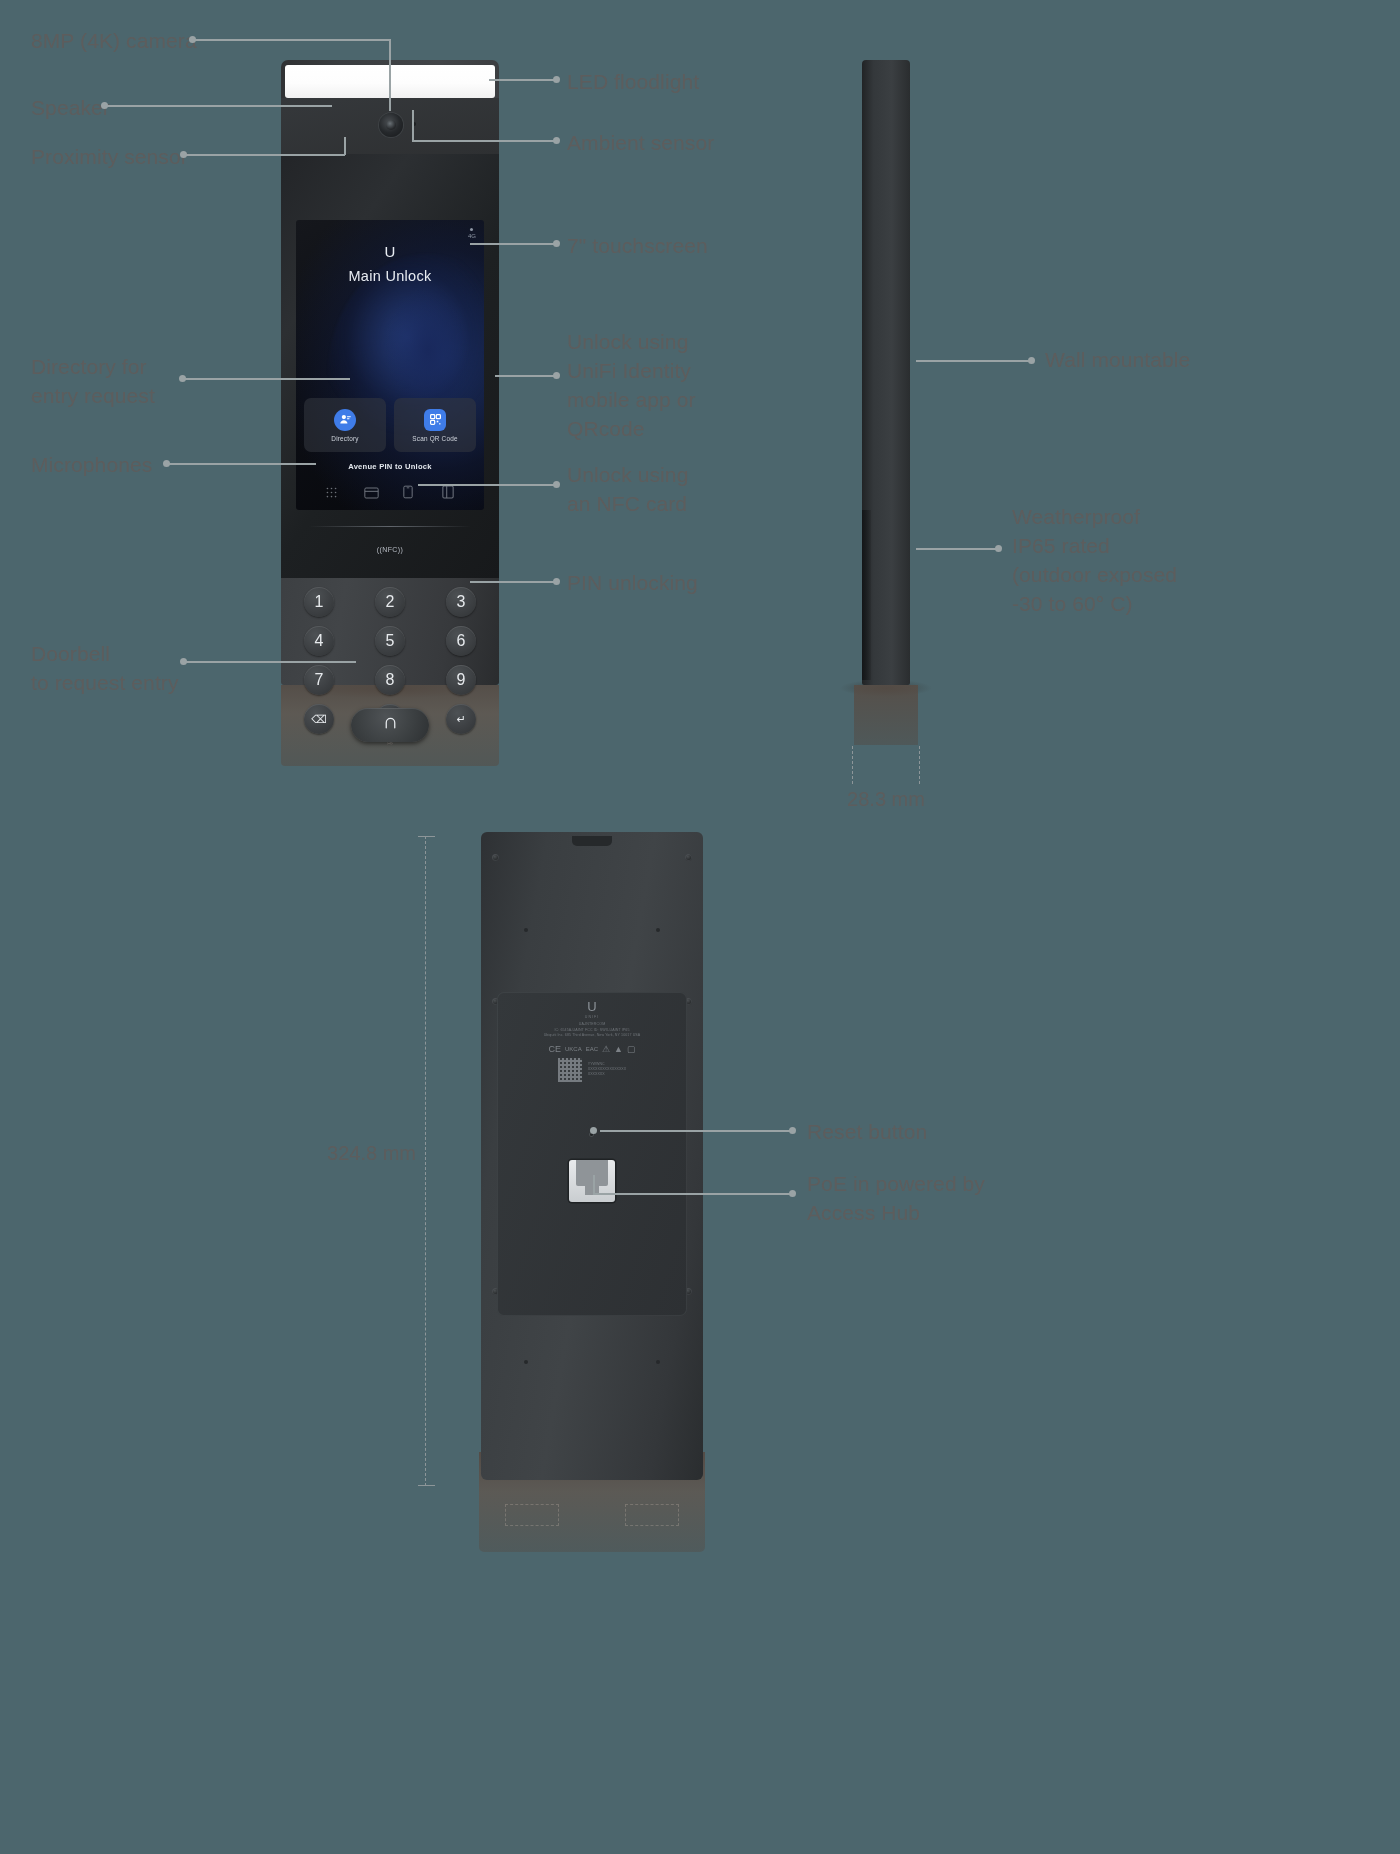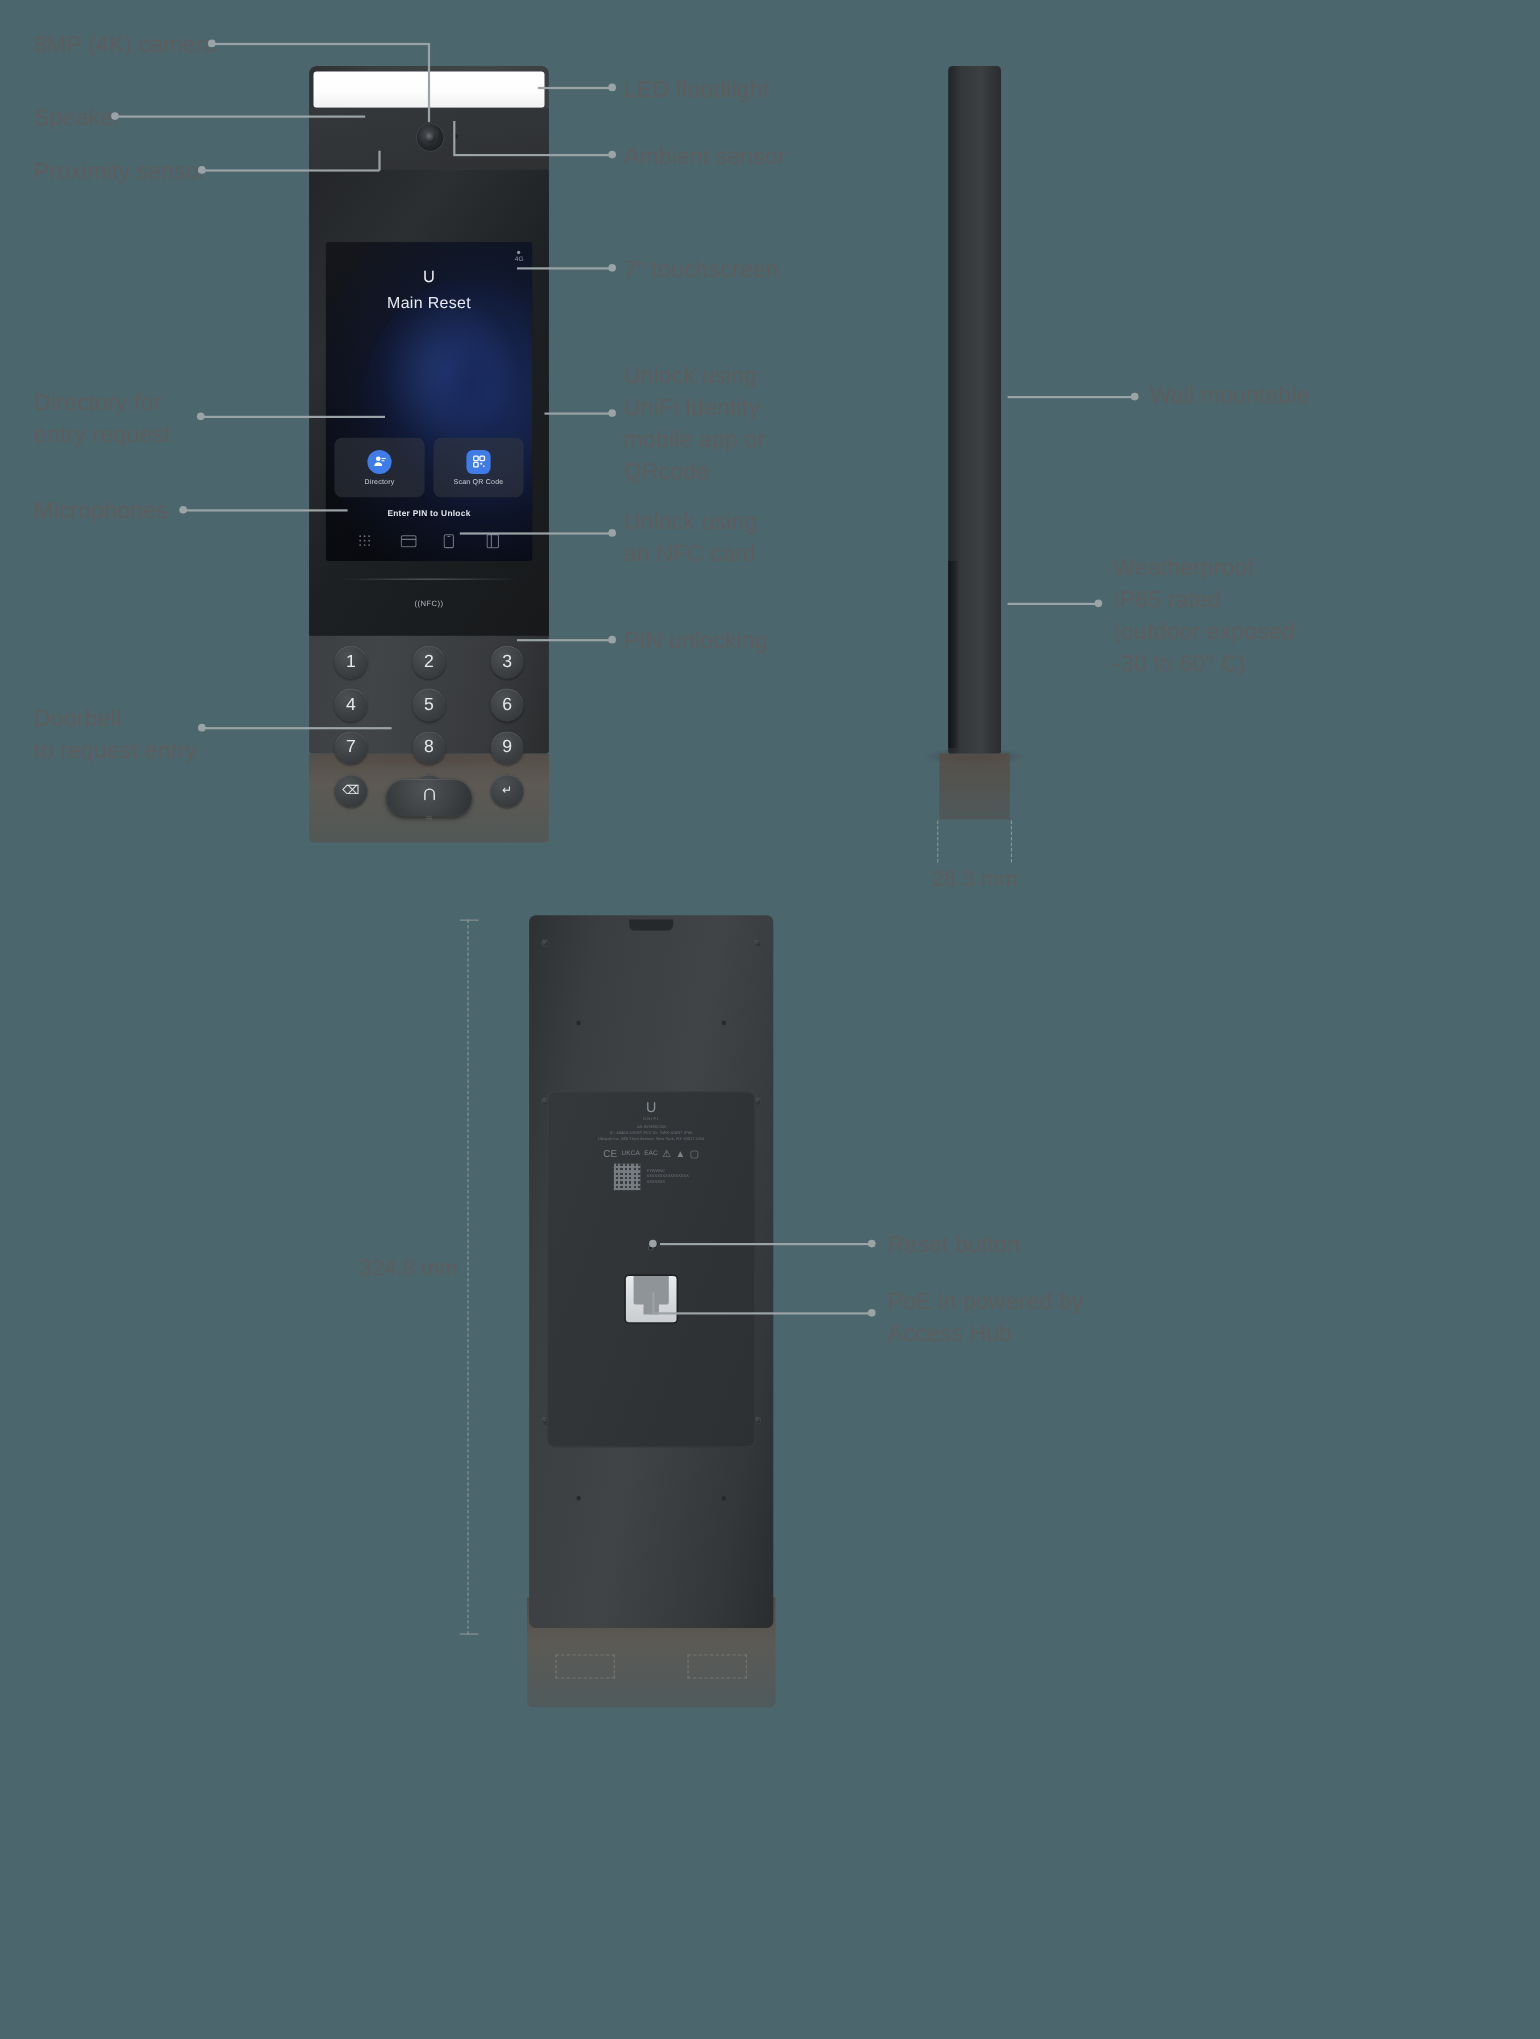--- a/index.html
+++ b/index.html
@@ -439,21 +439,21 @@
         <div class="screen">
           <div class="swirl"></div>
           <div class="swirl2"></div>
 
           <div class="ui-status">
             <div class="d"></div>
             <span>4G</span>
           </div>
 
           <div class="ui-logo">U</div>
-          <div class="ui-title">Main Reset</div>
+          <div class="ui-title">Main Unlock</div>
 
           <div class="tiles">
             <div class="tile">
               <span class="ico">
                 <svg width="13" height="13" viewBox="0 0 16 16">
                     <circle cx="6" cy="5" r="2.6" fill="#fff"></circle>
                     <path d="M1.6 13c0-2.4 2-4 4.4-4s4.4 1.6 4.4 4z" fill="#fff"></path>
                     <rect x="9.6" y="4" width="5" height="1.2" rx=".6" fill="#fff"></rect>
                     <rect x="9.6" y="6.6" width="3.4" height="1.2" rx=".6" fill="#fff"></rect>
                   </svg>
@@ -467,21 +467,21 @@
                   <rect x="9" y="2" width="5" height="5" rx="1" fill="none" stroke="#fff" stroke-width="1.5"></rect>
                   <rect x="2" y="9" width="5" height="5" rx="1" fill="none" stroke="#fff" stroke-width="1.5"></rect>
                   <rect x="9.5" y="9.5" width="2" height="2" fill="#fff"></rect>
                   <rect x="12.5" y="12.5" width="1.6" height="1.6" fill="#fff"></rect>
                 </svg>
               </span>
               <span class="lbl">Scan QR Code</span>
             </div>
           </div>
 
-          <div class="pinhint">Enter PIN to Unlock</div>
+          <div class="pinhint">Avenue PIN to Unlock</div>
 
           <div class="navbar">
             <span class="nico">
               <svg width="13" height="13" viewBox="0 0 16 16" fill="#aab0b8">
                 <g>
                   <circle cx="3" cy="3" r="1"></circle>
                     <circle cx="8" cy="3" r="1"></circle>
                     <circle cx="13" cy="3" r="1"></circle>
                   <circle cx="3" cy="8" r="1"></circle>
                     <circle cx="8" cy="8" r="1"></circle>

